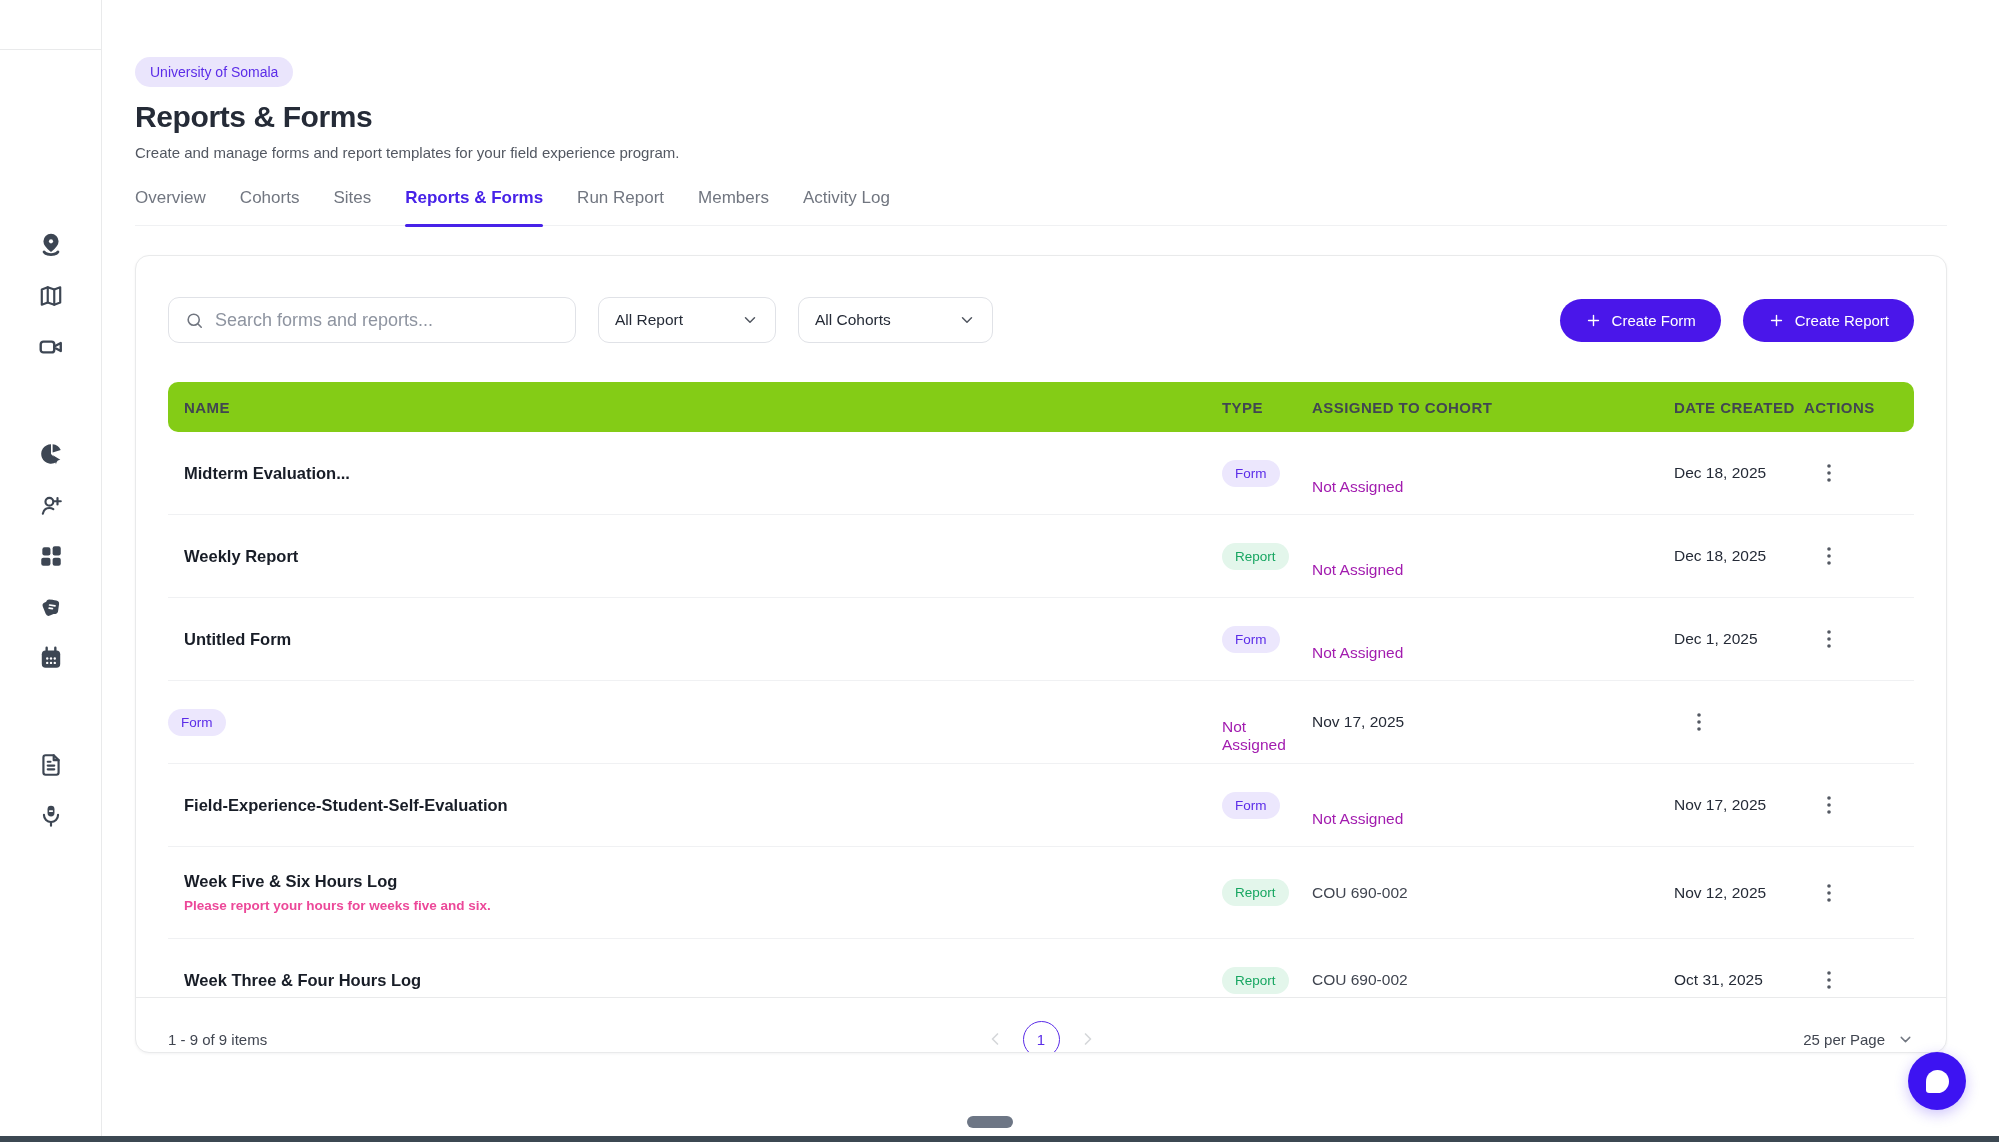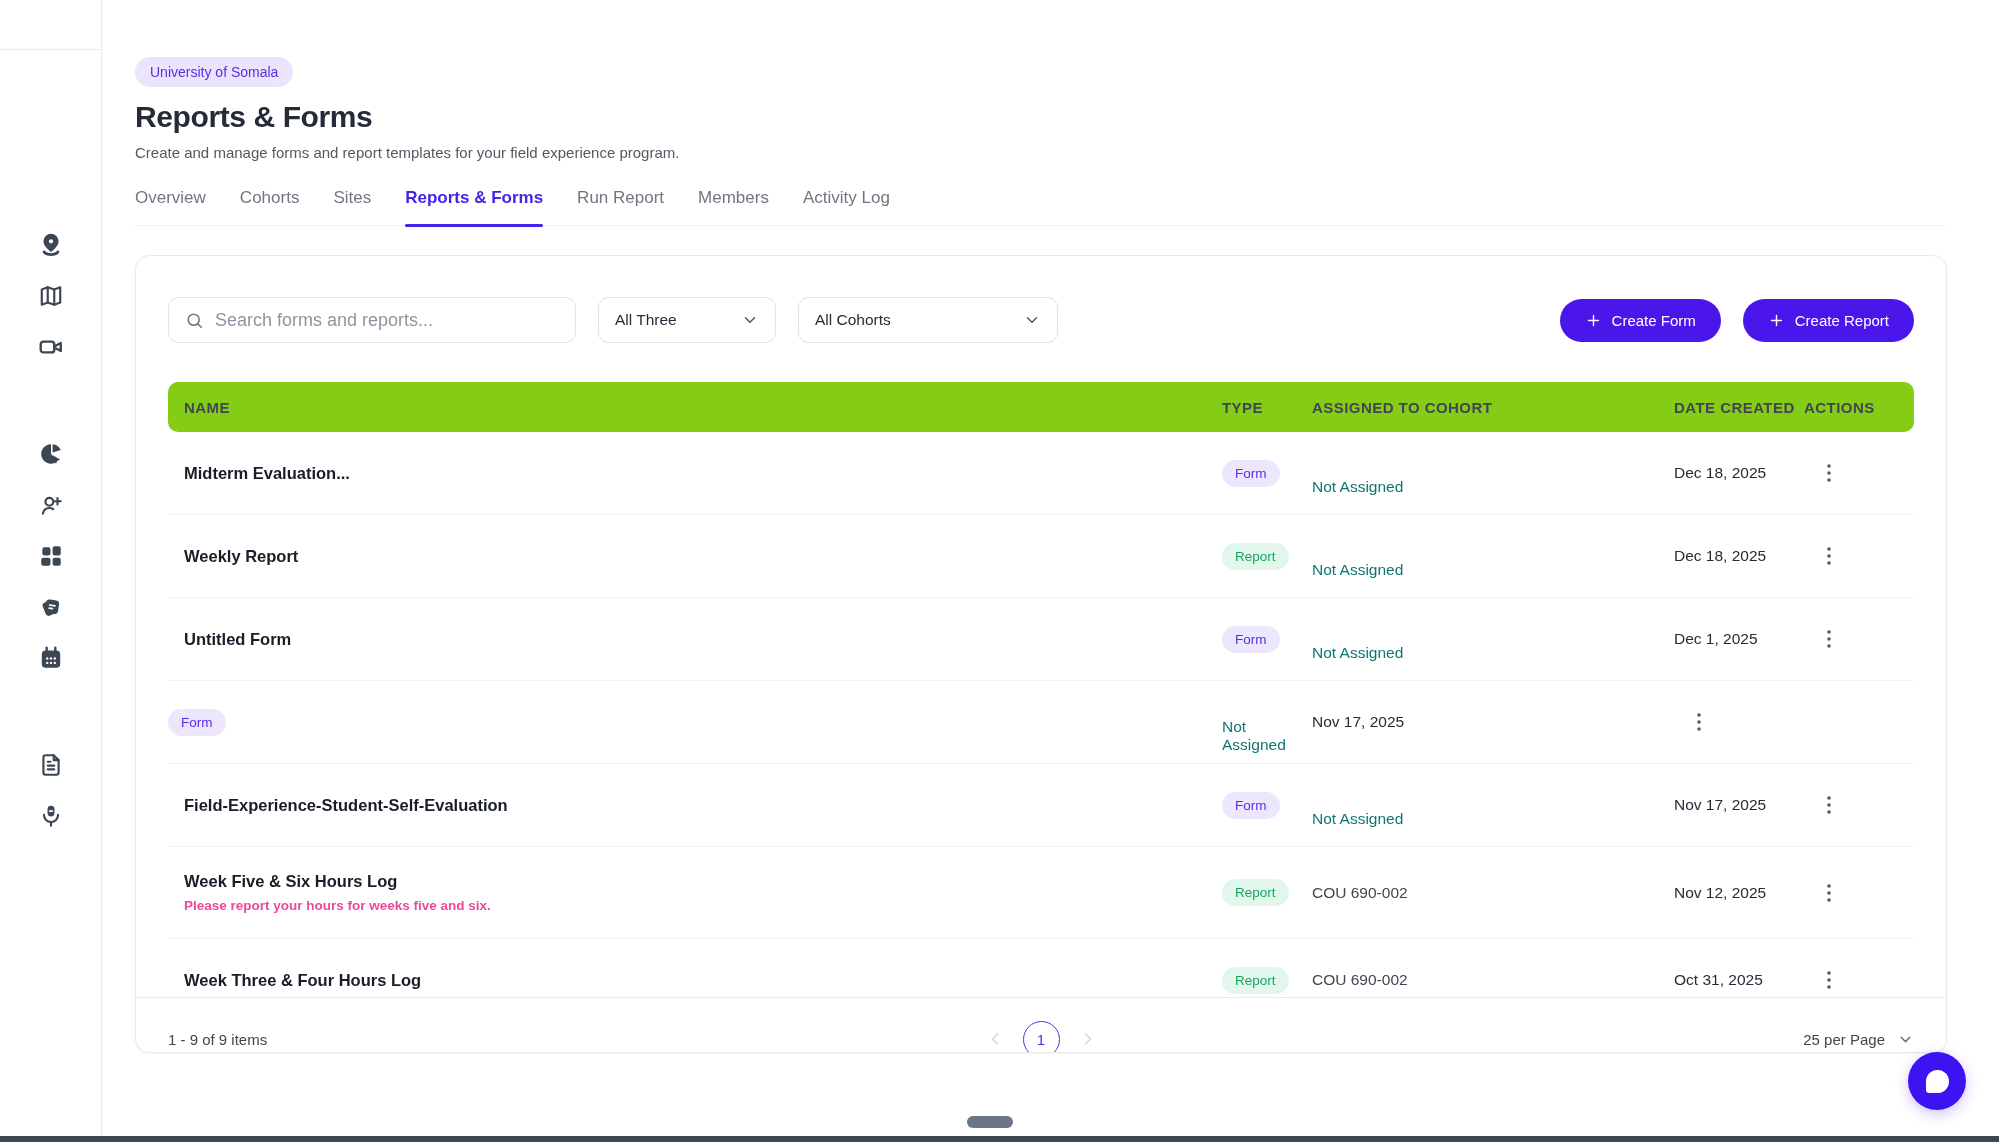--- a/index.html
+++ b/index.html
@@ -51,21 +51,21 @@
   .search-box svg { width:19px; height:19px; color:#717680; flex:none; }
   .search-box input { border:none; outline:none; font-size:18px; flex:1; font-family:inherit; color:#252b37; background:transparent; }
   .search-box input::placeholder { color:#8e94a0; }
   .select-box {
     height:46px; border:1px solid #e0e2e7; border-radius:11px; background:#fff;
     display:flex; align-items:center; justify-content:space-between; padding:0 16px;
     font-size:15.5px; color:#252b37; cursor:pointer;
   }
   .select-box svg { width:18px; height:18px; color:#535862; }
   .w-types { width:178px; }
-  .w-cohorts { width:260px;padding-left:16px; }
+  .w-cohorts { width:195px;padding-left:16px; }
   .toolbar-spacer { flex:1; }
   .btn-primary {
     height:43px; border:none; border-radius:22px; background:#4a16ea; color:#fff;
     font-size:15px; font-family:inherit; font-weight:500; padding:0 25px;
     display:flex; align-items:center; gap:10px; cursor:pointer;
   }
   .btn-primary svg { width:17px; height:17px; }
   
   .table-area { height:615px; overflow:hidden; padding:0 32px; margin-top:26px; flex:none; }
   .thead, .trow { display:grid; grid-template-columns:1fr 90px 362px 130px 110px; align-items:center; }
@@ -79,21 +79,21 @@
   .trow .cell-name { padding-left:16px; }
   .row-title { font-size:16.5px; font-weight:600; color:#181d27; }
   .row-desc { font-size:13.5px; color:#ec4899; margin-top:7px;font-weight:bold; }
   .type-badge {
     display:inline-block; font-size:13.5px; font-weight:500;
     padding:6px 13px; border-radius:999px;
   }
   .badge-form   { background:#ece7fd; color:#5b2ce8; }
   .badge-report { background:#e3f6eb; color:#17a661; }
   .cell-cohort { font-size:15.5px; color:#414651; }
-  .cell-cohort.muted { color:#0f766e;margin-top:28px; }
+  .cell-cohort.muted { color:#a21caf;margin-top:28px; }
   .cell-date { font-size:15.5px; font-weight:500; color:#252b37; }
   .kebab { width:34px; height:34px; margin-left:8px; display:flex; align-items:center; justify-content:center; cursor:pointer; border-radius:8px; }
   .kebab svg { width:4px; height:18px; }
   
   .pagination {
     border-top:1px solid #e9eaeb; height:83px; flex:none;
     display:flex; align-items:center; padding:0 32px;
   }
   .pg-left { flex:1; font-size:15px; color:#414651; }
   .pg-center { display:flex; align-items:center; gap:17px; }
@@ -229,21 +229,21 @@
     <section class="card">
       <div class="card-toolbar">
         <div class="search-box">
           <svg viewBox="0 0 24 24" fill="none" stroke="currentColor" stroke-width="2" stroke-linecap="round">
             <circle cx="11" cy="11" r="7"></circle>
               <path d="m16.5 16.5 4 4"></path>
           </svg>
           <input type="text" placeholder="Search forms and reports..." style="">
         </div>
         <div class="select-box w-types">
-          <span>All Three</span>
+          <span>All Report</span>
           <svg viewBox="0 0 24 24" fill="none" stroke="currentColor" stroke-width="2" stroke-linecap="round" stroke-linejoin="round">
               <path d="m6 9 6 6 6-6"></path>
             </svg>
         </div>
         <div class="select-box w-cohorts">
           <span>All Cohorts</span>
           <svg viewBox="0 0 24 24" fill="none" stroke="currentColor" stroke-width="2" stroke-linecap="round" stroke-linejoin="round">
               <path d="m6 9 6 6 6-6"></path>
             </svg>
         </div>

